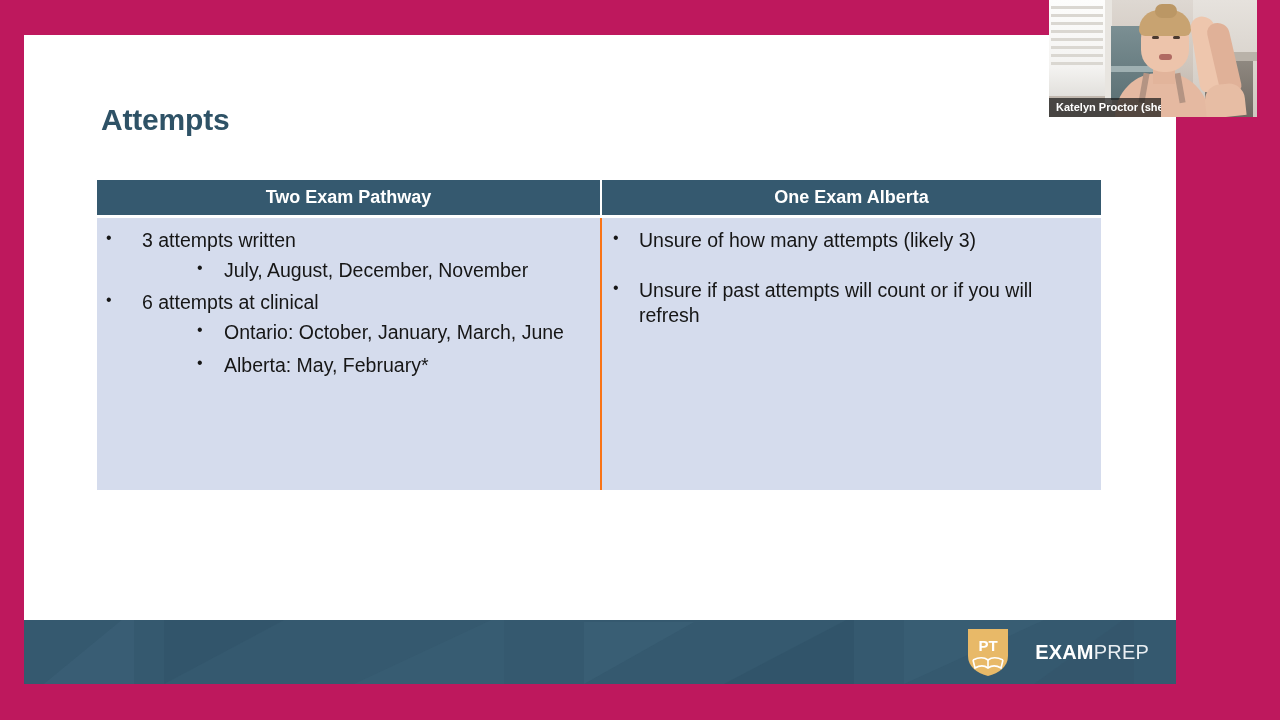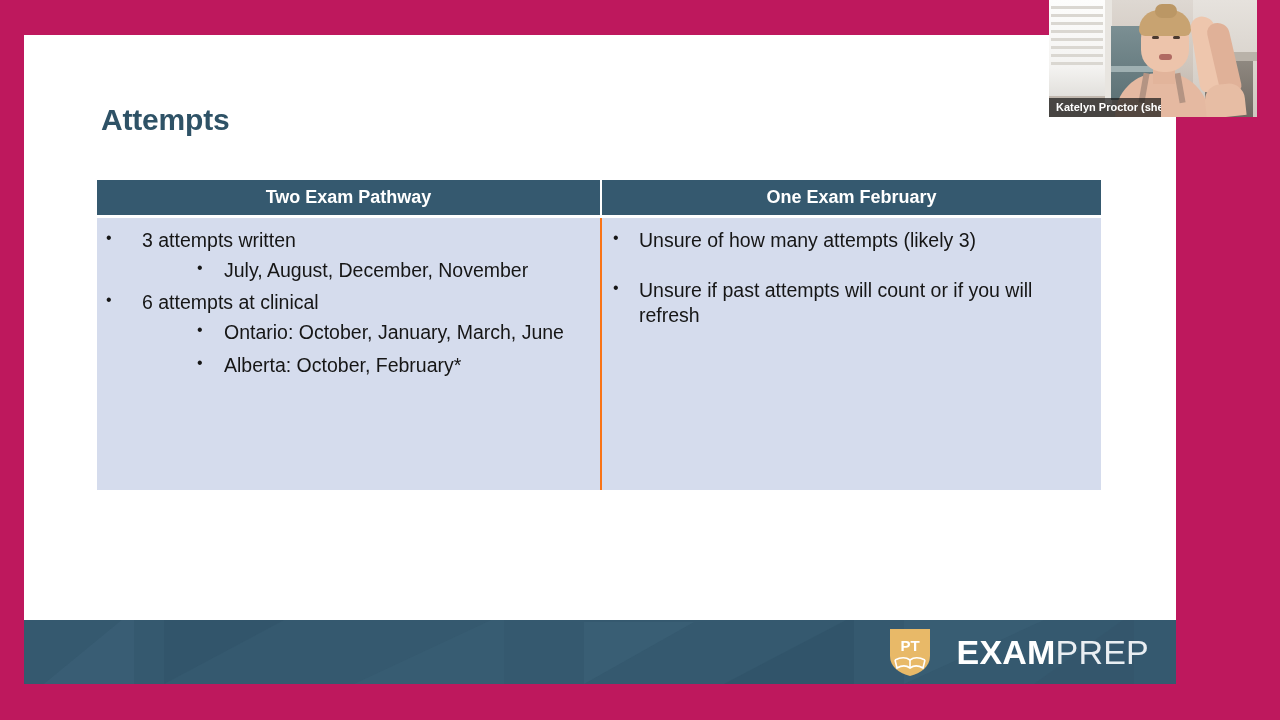--- a/index.html
+++ b/index.html
@@ -173,21 +173,21 @@
     display: flex;
     align-items: center;
     gap: 24px;
   }
   #shield {
     width: 46px;
     height: 52px;
     position: relative;
   }
   #logo-wordmark {
-    font-size: 34px;
+    font-size: 20px;
     letter-spacing: 0.2px;
     white-space: nowrap;
     line-height: 1;
   }
   #logo-exam { font-weight: bold; color: #ffffff; }
   #logo-prep { font-weight: normal; color: #e9eef2; }
 
   
   #webcam {
     position: absolute;
@@ -306,38 +306,38 @@
 <div id="stage">
 
   <div id="slide">
 
     <div id="slide-title">Attempts</div>
 
     <div id="pathway-table">
 
       <div class="table-header-row">
         <div class="table-header-cell col-left">Two Exam Pathway</div>
-        <div class="table-header-cell col-right">One Exam February</div>
+        <div class="table-header-cell col-right">One Exam Alberta</div>
       </div>
 
       <div class="table-body-row">
 
         <div class="table-body-cell col-left">
           <ul class="bullets">
             <li class="lvl1">
               <span class="btxt">3 attempts written</span>
               <ul class="sub">
                 <li class="lvl2">July, August, December, November</li>
               </ul>
             </li>
             <li class="lvl1">
               <span class="btxt">6 attempts at clinical</span>
               <ul class="sub">
                 <li class="lvl2">Ontario: October, January, March, June</li>
-                <li class="lvl2">Alberta: October, February*</li>
+                <li class="lvl2">Alberta: May, February*</li>
               </ul>
             </li>
           </ul>
         </div>
 
         <div class="table-body-cell col-right">
           <ul class="bullets">
             <li class="lvl1">Unsure of how many attempts (likely 3)</li>
             <li class="lvl1">Unsure if past attempts will count or if you will refresh</li>
           </ul>

